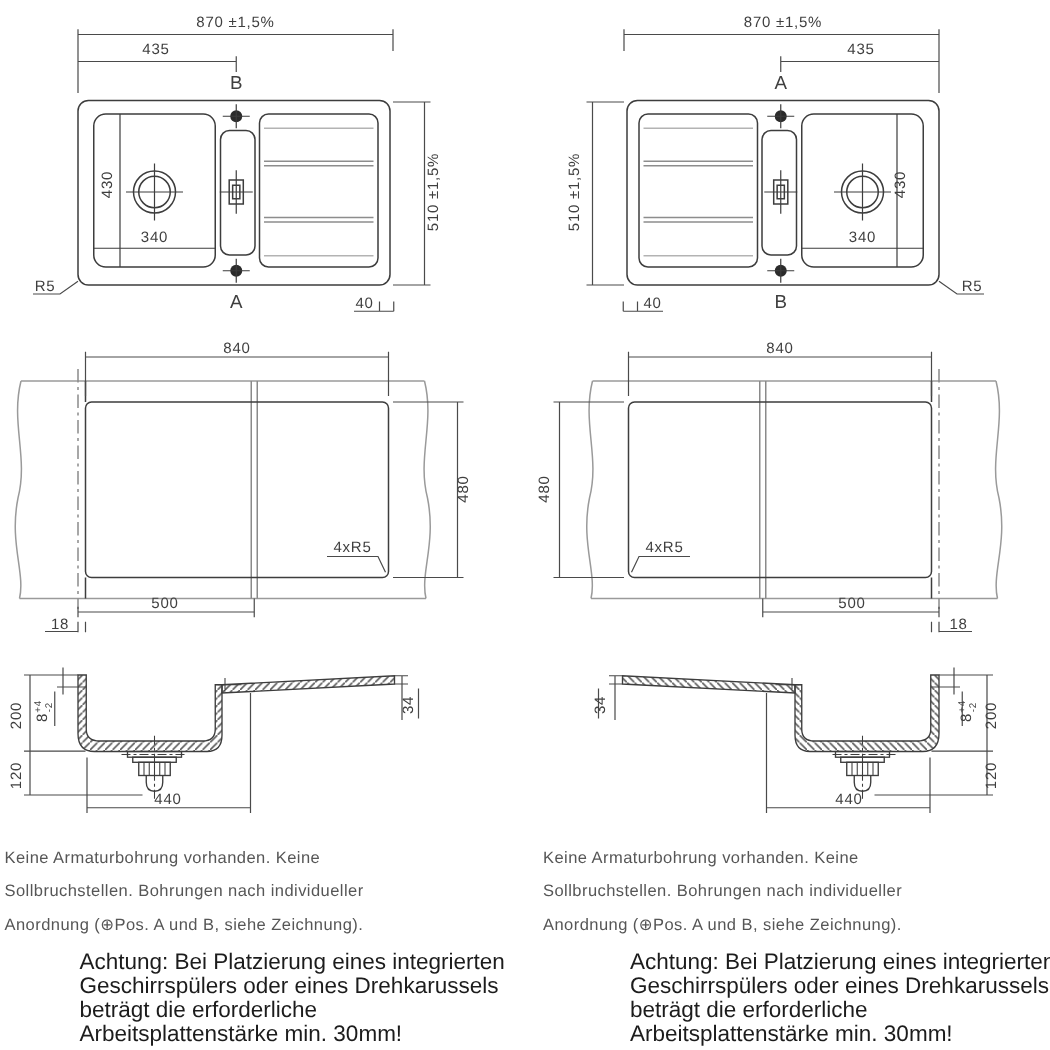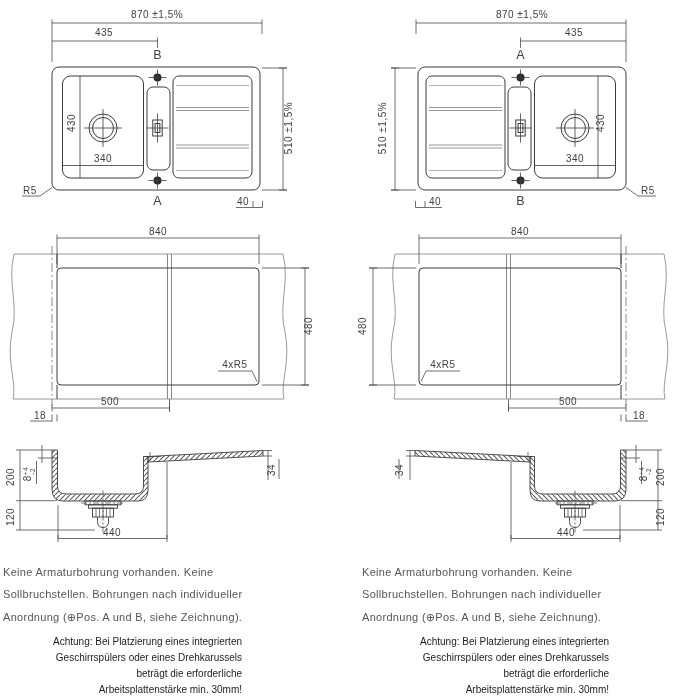--- a/index.html
+++ b/index.html
@@ -5,22 +5,22 @@
   html,body{margin:0;padding:0;background:#ffffff;}
   #canvas{position:relative;width:700px;height:700px;background:#fff;overflow:hidden;
           font-family:"Liberation Sans",sans-serif;padding-left:43px;}
   .col-svg{position:absolute;top:0;}
   #svg-left{left:0;}
   #svg-right{left:350px;}
   svg text{font-family:"Liberation Sans",sans-serif;fill:#3f3f3f;font-size:10px;letter-spacing:0.5px;}
   svg text.pos{font-size:12.5px;letter-spacing:0;}
   .note-main{position:absolute;color:#565656;font-size:11px;line-height:22.4px;
              letter-spacing:0.3px;white-space:nowrap;font-weight:400;}
-  .note-warning{position:absolute;color:#1c1c1c;font-size:10px;line-height:16px;
-                white-space:nowrap;font-weight:400;text-align:right;}
+  .note-warning{position:absolute;color:#1c1c1c;font-size:15px;line-height:16px;
+                white-space:nowrap;font-weight:400;}
   .note-main div,.note-warning div{white-space:nowrap;}
 </style>
 </head>
 <body>
 
 <div id="canvas">
 
   <svg id="svg-left" class="col-svg" width="350" height="560" viewBox="0 0 350 560">
     <defs>
       <pattern id="hatch" patternUnits="userSpaceOnUse" width="5" height="5">

